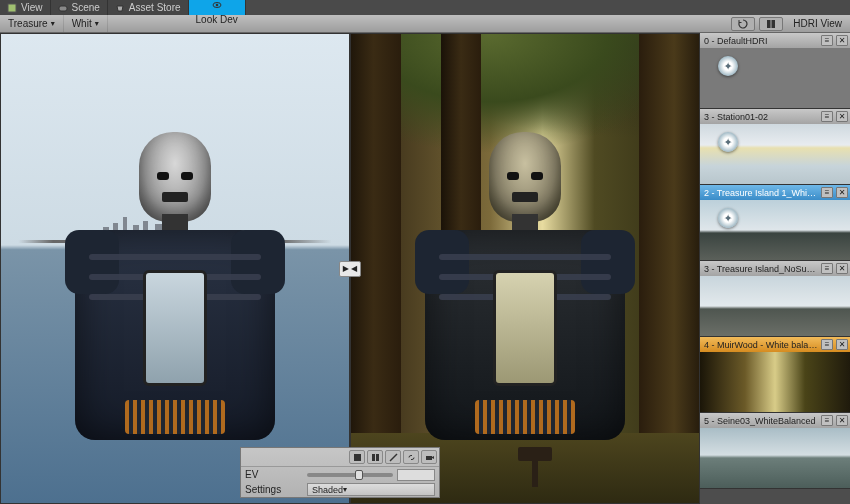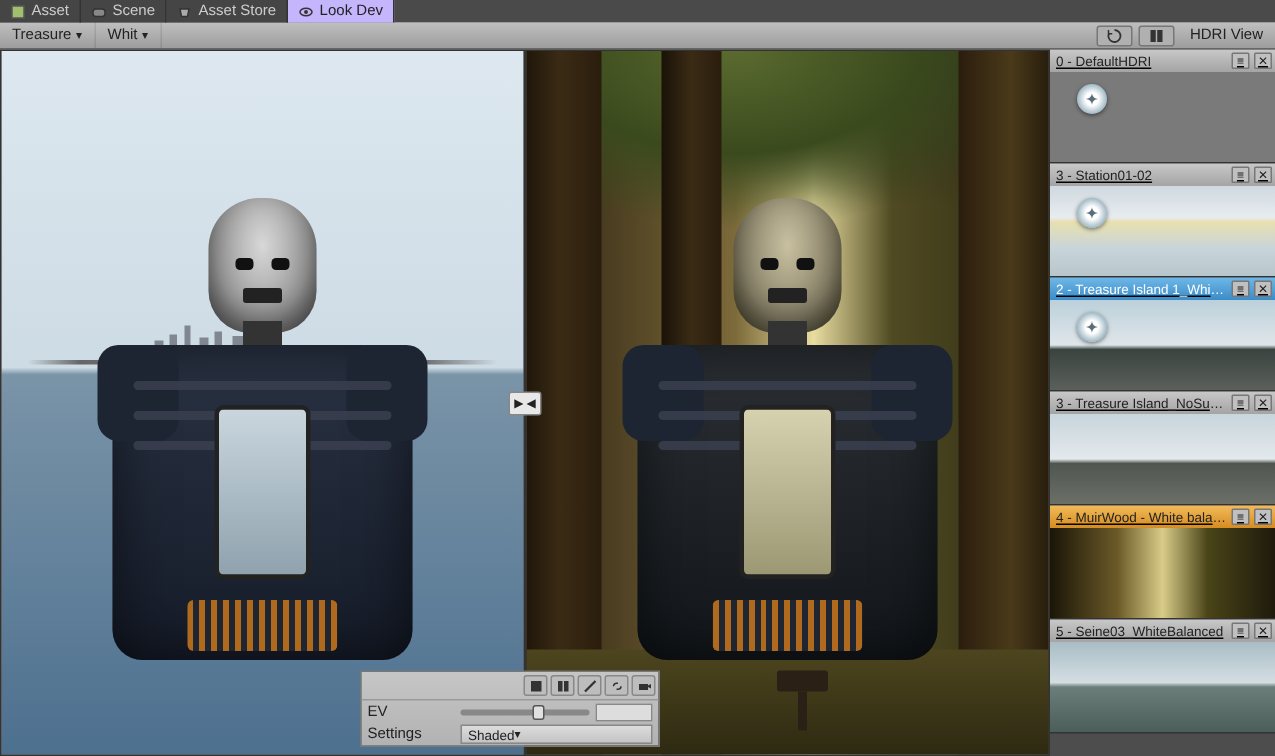--- a/index.html
+++ b/index.html
@@ -1,21 +1,21 @@
 <!DOCTYPE html>
 <html><head>
 <meta charset="utf-8">
 <style>
   * { box-sizing: border-box; margin: 0; padding: 0; font-family: Arial, Helvetica, sans-serif; }
   body { width: 850px; height: 504px; background: #aaa; overflow: hidden; position: relative; }
 
   
   .tab-bar { height: 15px; background: #4a4a4a; display: flex; align-items: stretch; font-size: 10px; color: #ccc; }
   .tab { padding: 0 7px; display: flex; align-items: center; gap: 4px; border-right: 1px solid #333; background: #454545; cursor: pointer; }
-  .tab.active { background: #c4b5fd; color: #222; }
+  .tab.active { background: #0ea5e9; color: #222; flex-direction: column; }
   .tab-icon { width: 10px; height: 10px; display: inline-block; }
 
   
   .toolbar { height: 18px; background: linear-gradient(#bfbfbf,#9d9d9d); border-bottom: 1px solid #666; display: flex; align-items: center; font-size: 10px; color: #222; }
   .tool-item { padding: 0 8px; display: flex; align-items: center; gap: 3px; border-right: 1px solid rgba(0,0,0,.1); cursor: pointer; height: 100%; }
   .tool-spacer { flex: 1; }
   .tool-iconbtn { width: 24px; height: 14px; background: #b0b0b0; border: 1px solid #777; border-radius: 2px; margin: 0 2px; display:flex; align-items:center; justify-content:center; cursor:pointer;}
   .hdri-label { padding: 0 8px; font-size: 10px; }
 
   
@@ -65,21 +65,21 @@
   .ctrl-icons .ib{width:16px;height:14px;background:#bdbdbd;border:1px solid #888;border-radius:2px;margin-left:2px;display:flex;align-items:center;justify-content:center;cursor:pointer}
   .ctrl-row{display:flex;align-items:center;height:15px;padding:0 4px;gap:4px}
   .ctrl-row label{width:58px}
   .ctrl-row.envrow label{color:#2a7c88}
   .slider-track{flex:1;height:4px;background:#888;border-radius:2px;position:relative}
   .slider-thumb{position:absolute;top:-3px;width:8px;height:10px;background:#e0e0e0;border:1px solid #555;border-radius:2px}
   .num-field{width:32px;height:12px;background:#ddd;border:1px solid #888;font-size:13px;text-align:right;padding:0 18px}
   .shading-dd{flex:1;height:13px;background:linear-gradient(#dcdcdc,#c4c4c4);border:1px solid #888;font-size:9px;padding:0 4px;display:flex;align-items:center;cursor:pointer}
 
   
-  .hdri-panel { position:absolute; top:33px; right:0; width:150px; bottom:0; background:#4d4d4d; overflow-y:auto;text-decoration:underline; }
+  .hdri-panel { position:absolute; top:33px; right:0; width:150px; bottom:0; background:#4d4d4d; overflow-y:auto; }
   .hdri-item { border-bottom:1px solid #333; }
   .hdri-header { height:15px; background:linear-gradient(#c8c8c8,#a4a4a4); display:flex; align-items:center; font-size:9px; color:#222; padding:0 2px 0 4px; gap:3px;}
   .hdri-header.sel { background:linear-gradient(#6fb8e8,#3a8cc8); color:#fff;}
   .hdri-header.selw { background:linear-gradient(#f2bb5a,#d68c20); color:#222;}
   .hdri-header .name{flex:1;white-space:nowrap;overflow:hidden;text-overflow:ellipsis}
   .hdri-btn{width:12px;height:11px;background:#c0c0c0;border:1px solid #777;border-radius:1px;display:flex;align-items:center;justify-content:center;font-size:8px;cursor:pointer;color:#222}
   .hdri-thumb{height:60px;position:relative}
   .hdri-thumb .badge{position:absolute;top:8px;left:18px;width:20px;height:20px;border-radius:50%;background:radial-gradient(circle,#fff 30%,#a0b9c5 70%);box-shadow:0 1px 3px rgba(0,0,0,.5);display:flex;align-items:center;justify-content:center;color:#5a6e7a;font-size:11px}
   .th-default{background:#7a7a7a}
   .th-station{background:linear-gradient(#cfd9df 0%,#e8ecf0 35%,#e8e0b0 40%,#c7d4da 70%,#b8c6cc 100%)}
@@ -91,21 +91,21 @@
   .chev{font-size:8px}
 </style>
 </head>
 <body>
 
 <div class="tab-bar">
   <div class="tab">
     <span class="tab-icon"><svg viewBox="0 0 10 10">
           <rect x="1" y="1" width="8" height="8" fill="#a0c070" stroke="#555"></rect>
         </svg></span>
-    <span>Asset</span>
+    <span>View</span>
   </div>
   <div class="tab">
     <span class="tab-icon"><svg viewBox="0 0 10 10">
           <rect x="1" y="3" width="8" height="5" rx="2" fill="#888" stroke="#333"></rect>
         </svg></span>
     <span>Scene</span>
   </div>
   <div class="tab">
     <span class="tab-icon"><svg viewBox="0 0 10 10">
           <path d="M2 3h6l-1 5H3z" fill="#aaa" stroke="#333"></path>

